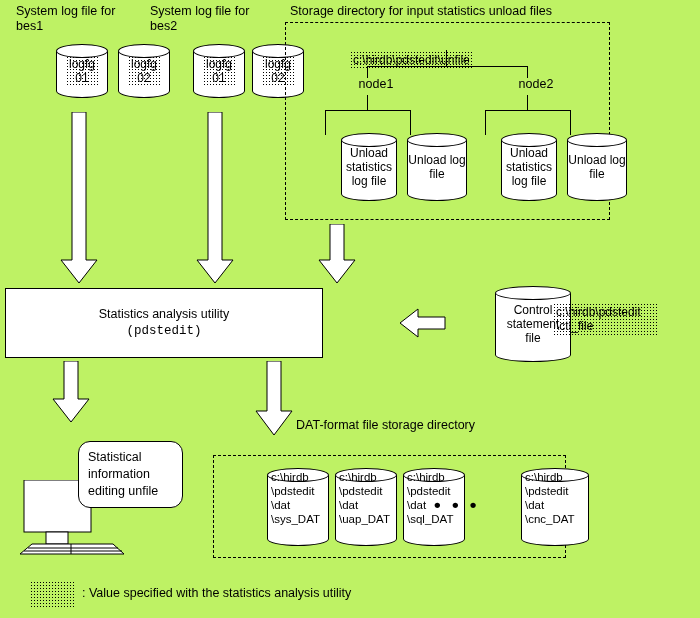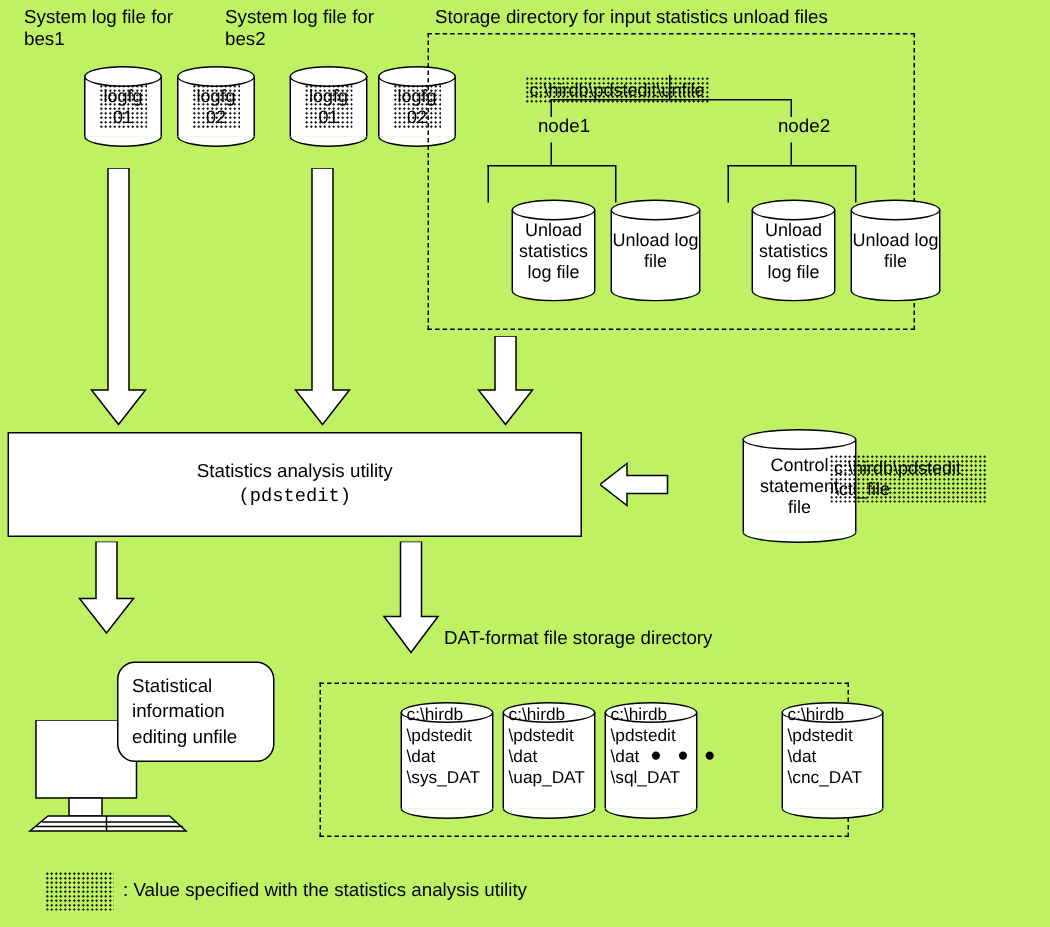--- a/index.html
+++ b/index.html
@@ -268,21 +268,21 @@
       <polygon points="12,0 26,0 26,148 37,148 19,171 1,148 12,148" fill="#ffffff" stroke="#000000" stroke-width="1"></polygon>
     </svg>
   </div>
 
   <div class="arrow-down" style="left:318px;top:224px;">
     <svg width="38" height="60" viewBox="0 0 38 60">
       <polygon points="12,0 26,0 26,36 37,36 19,59 1,36 12,36" fill="#ffffff" stroke="#000000" stroke-width="1"></polygon>
     </svg>
   </div>
 
-  <div class="abs rectbox" style="left:5px;top:288px;width:383px;height:70px;">
+  <div class="abs rectbox" style="left:5px;top:288px;width:318px;height:70px;">
     <div style="position:absolute;left:0;right:0;top:17px;text-align:center;font-size:12.5px;line-height:17px;">Statistics analysis utility</div>
     <div class="mono" style="position:absolute;left:0;right:0;top:34px;text-align:center;font-size:12.5px;line-height:17px;">(pdstedit)</div>
   </div>
 
   <div class="arrow-left" style="left:400px;top:307px;">
     <svg width="46" height="32" viewBox="0 0 46 32">
       <polygon points="0,16 18,2 18,10 45,10 45,22 18,22 18,30" fill="#ffffff" stroke="#000000" stroke-width="1"></polygon>
     </svg>
   </div>
 

